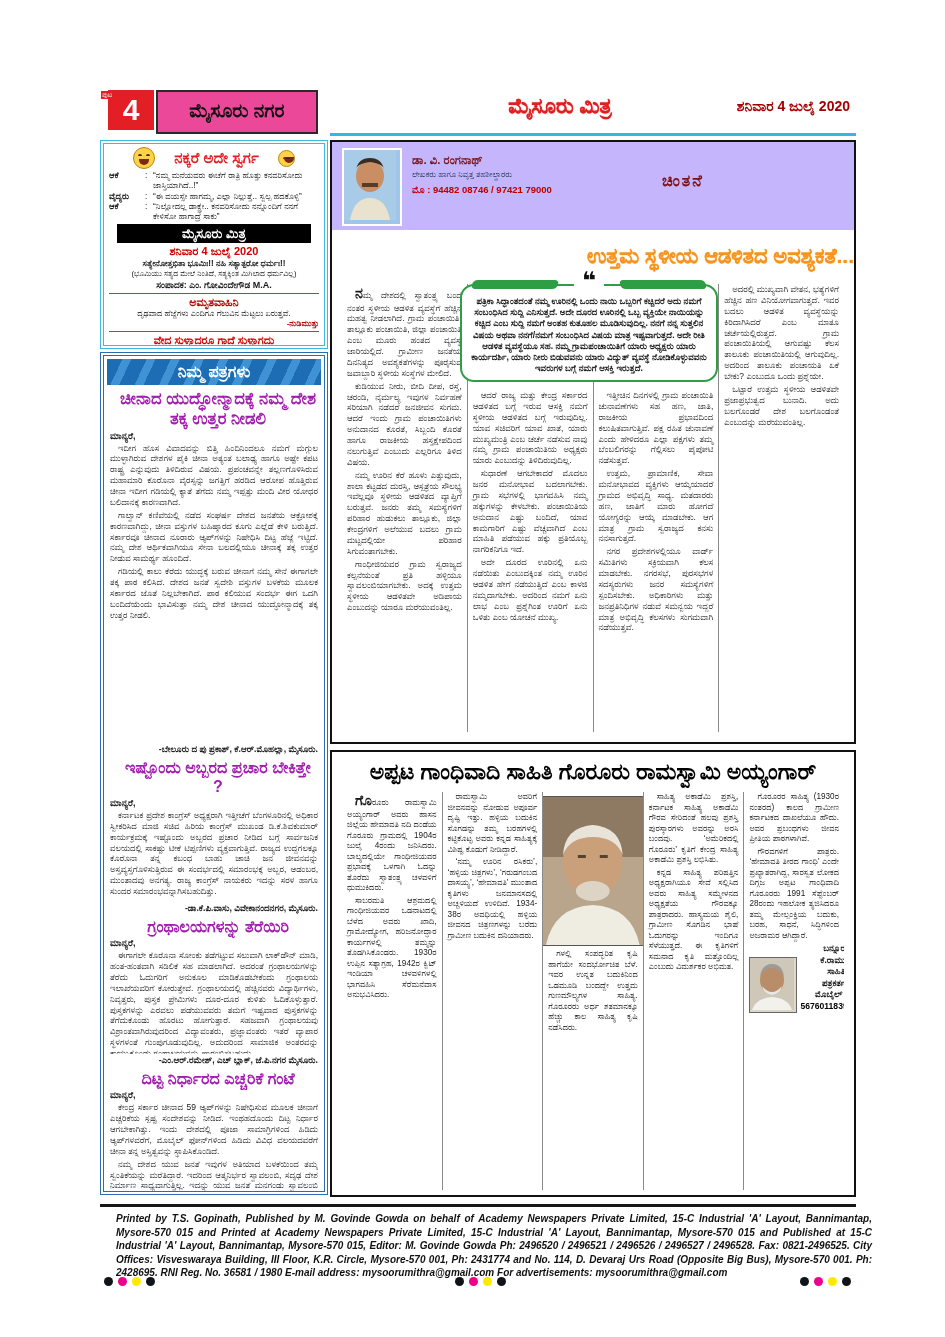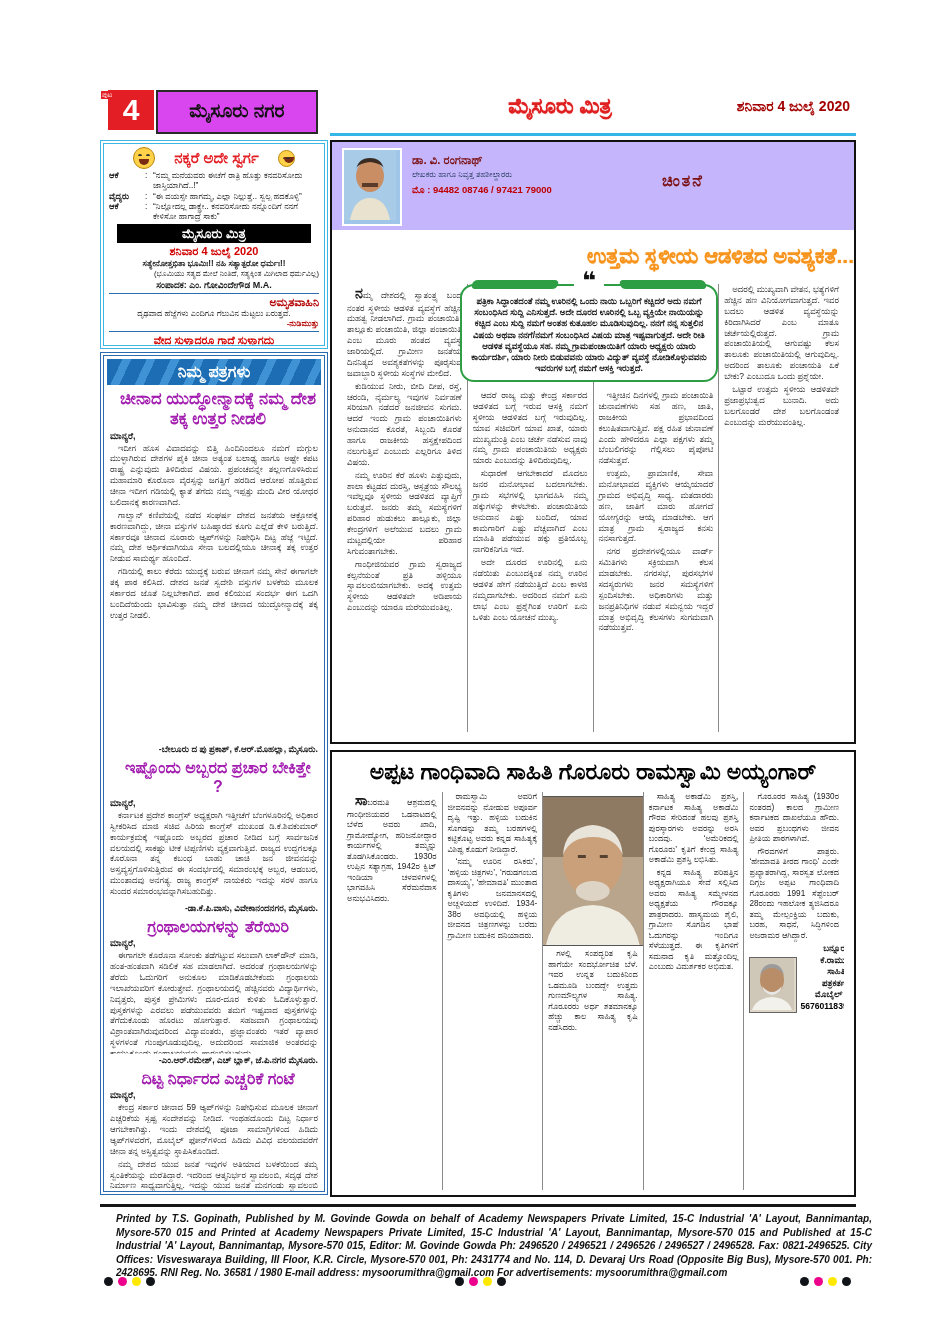--- a/index.html
+++ b/index.html
@@ -4,21 +4,21 @@
 <style>
   html,body{margin:0;padding:0;}
   body{width:945px;height:1337px;background:#ffffff;position:relative;
        font-family:"Liberation Sans","DejaVu Sans",sans-serif;color:#1a1a1a;}
   .abs{position:absolute;}
   
   .hdr{left:100px;top:90px;width:756px;height:46px;}
   .pgbox{position:absolute;left:8px;top:0;width:46px;height:40px;background:#e31e24;color:#fff;text-align:center;}
   .pgbox .lbl{position:absolute;left:-7px;top:1px;font-size:7px;color:#fff;background:#e31e24;padding:0 1px;}
   .pgbox .num{font-size:30px;font-weight:bold;line-height:40px;}
-  .secbox{position:absolute;left:56px;top:0;width:158px;height:40px;border:2px solid #2a2a2a;background:#d946ef;
+  .secbox{position:absolute;left:56px;top:0;width:158px;height:40px;border:2px solid #2a2a2a;background:#ec4899;
           font-size:19px;font-weight:bold;text-align:center;line-height:38px;color:#111;}
   .mast{position:absolute;left:330px;top:4px;width:260px;text-align:center;font-size:21px;font-weight:bold;color:#e02020;
         text-shadow:0 0 1px #e02020;}
   .hdate{position:absolute;right:6px;top:8px;font-size:14px;font-weight:bold;color:#a40000;}
   .cyanline{left:330px;top:133px;width:526px;height:3px;background:#35b6e8;}
   
   .jokebox{left:100px;top:140px;width:228px;height:209px;border:4px double #3db7e4;box-sizing:border-box;
            padding:2px 5px;overflow:hidden;background:#fff;}
   .jtitle{display:flex;align-items:center;justify-content:center;gap:19px;height:24px;}
   .jtitle .t{color:#e31e24;font-weight:bold;font-size:15px;}
@@ -27,40 +27,40 @@
   .smiley:after{content:"";position:absolute;right:4px;top:6px;width:4px;height:2px;border-top:2px solid #333;border-radius:50%;}
   .smiley .m{position:absolute;left:5px;bottom:3px;width:10px;height:6px;background:#7a2a12;border-radius:0 0 10px 10px;}
   .smiley.small{width:15px;height:15px;}
   .dlg{font-size:8.3px;line-height:1.25;}
   .dlg .row{display:flex;}
   .dlg .sp{flex:0 0 36px;font-weight:bold;}
   .dlg .cl{flex:0 0 8px;}
   .jm{background:#000;color:#fff;text-align:center;font-weight:bold;font-size:13px;line-height:19px;margin:2px 8px;}
   .jdate{text-align:center;color:#d10000;font-weight:bold;font-size:11px;margin:1px 0;}
   .motto1{text-align:center;font-size:8.2px;font-weight:bold;}
-  .motto2{text-align:right;font-size:7.6px;}
+  .motto2{text-align:center;font-size:7.6px;}
   .edline{text-align:center;font-size:9px;font-weight:bold;margin:1px 0;}
   .jdiv{border-top:1px solid #2a6db0;margin:2px 0;}
-  .amt{text-align:right;color:#b30000;font-weight:bold;font-size:11px;}
+  .amt{text-align:center;color:#b30000;font-weight:bold;font-size:11px;}
   .amq{text-align:center;font-size:8.2px;}
   .amc{text-align:right;font-size:8px;font-weight:bold;color:#b30000;}
   .prt{text-align:center;color:#d10000;font-weight:bold;font-size:11px;}
   .prv{text-align:center;font-size:8.4px;}
   
   .letters{left:100px;top:352px;width:228px;height:843px;border:4px double #2b6cb0;box-sizing:border-box;
            padding:0 6px 4px 6px;overflow:hidden;background:#fff;}
   .lethdr{margin:3px -3px 4px -3px;height:26px;color:#fff;font-weight:bold;font-size:16px;text-align:center;line-height:26px;
           background:repeating-linear-gradient(115deg,#1c6db3 0 14px,#3f93d4 14px 22px);}
   .ltitle{font-size:16px;font-weight:bold;text-align:center;line-height:1.2;margin:3px 0 2px 8px;color:#a21caf;}
   .ltitle.big{font-size:16.5px;}
   .salut{font-size:9px;font-weight:bold;margin:0 0 1px 0;}
   .lbody{font-size:8.5px;line-height:1.28;text-align:justify;overflow:hidden;}
   .lbody p{margin:0 0 2px 0;text-indent:8px;}
   .signoff{font-size:8.7px;font-weight:bold;text-align:right;margin:1px 0 3px 0;}
-  .h300{height:300px;} .h92{height:92px;font-family:Liberation Serif, serif;} .h104{height:104px;} .h106{height:106px;}
+  .h300{height:300px;} .h92{height:92px;} .h104{height:104px;} .h106{height:106px;}
   
   .artbox{border:2px solid #111;box-sizing:border-box;background:#fff;overflow:hidden;}
   .chintane{left:330px;top:140px;width:526px;height:604px;}
   .strip{height:88px;background:#c4b5fd;position:relative;padding:8px;box-sizing:border-box;}
   .aphoto{position:absolute;left:10px;top:6px;width:56px;height:74px;border:2px solid #fff;background:#9fc6e8;}
   .ainfo{position:absolute;left:80px;top:12px;}
   .aname{font-size:11.5px;font-weight:bold;color:#7b1113;}
   .adesc{font-size:8px;color:#18304a;margin-top:3px;}
   .aphone{font-size:9.5px;font-weight:bold;color:#c00000;margin-top:4px;}
   .kicker{position:absolute;left:330px;top:30px;font-size:16px;font-weight:bold;color:#7b1113;letter-spacing:2px;}
@@ -245,20 +245,21 @@
           <p>ಒಟ್ಟಾರೆ ಉತ್ತಮ ಸ್ಥಳೀಯ ಆಡಳಿತವೇ ಪ್ರಜಾಪ್ರಭುತ್ವದ ಬುನಾದಿ. ಅದು ಬಲಗೊಂಡರೆ ದೇಶ ಬಲಗೊಂಡಂತೆ ಎಂಬುದನ್ನು ಮರೆಯುವಂತಿಲ್ಲ.</p>
         </div>
     </div>
   </div>
 </div>
 
 <div class="abs artbox gorur">
   <div class="ghead">ಅಪ್ಪಟ ಗಾಂಧಿವಾದಿ ಸಾಹಿತಿ ಗೊರೂರು ರಾಮಸ್ವಾಮಿ ಅಯ್ಯಂಗಾರ್</div>
   <div class="cols g-cols">
     <div class="col dropcap">
+        <p>ಗೊರೂರು ರಾಮಸ್ವಾಮಿ ಅಯ್ಯಂಗಾರ್ ಅವರು ಹಾಸನ ಜಿಲ್ಲೆಯ ಹೇಮಾವತಿ ನದಿ ದಂಡೆಯ ಗೊರೂರು ಗ್ರಾಮದಲ್ಲಿ 1904ರ ಜುಲೈ 4ರಂದು ಜನಿಸಿದರು. ಬಾಲ್ಯದಲ್ಲಿಯೇ ಗಾಂಧೀಜಿಯವರ ಪ್ರಭಾವಕ್ಕೆ ಒಳಗಾಗಿ ಓದನ್ನು ತೊರೆದು ಸ್ವಾತಂತ್ರ್ಯ ಚಳವಳಿಗೆ ಧುಮುಕಿದರು.</p>
         <p>ಸಾಬರಮತಿ ಆಶ್ರಮದಲ್ಲಿ ಗಾಂಧೀಜಿಯವರ ಒಡನಾಟದಲ್ಲಿ ಬೆಳೆದ ಅವರು ಖಾದಿ, ಗ್ರಾಮೋದ್ಯೋಗ, ಹರಿಜನೋದ್ಧಾರ ಕಾರ್ಯಗಳಲ್ಲಿ ತಮ್ಮನ್ನು ತೊಡಗಿಸಿಕೊಂಡರು. 1930ರ ಉಪ್ಪಿನ ಸತ್ಯಾಗ್ರಹ, 1942ರ ಕ್ವಿಟ್ ಇಂಡಿಯಾ ಚಳವಳಿಗಳಲ್ಲಿ ಭಾಗವಹಿಸಿ ಸೆರೆಮನೆವಾಸ ಅನುಭವಿಸಿದರು.</p>
       </div>
     <div class="col">
         <p>ರಾಮಸ್ವಾಮಿ ಅವರಿಗೆ ಜೀವನವನ್ನು ನೋಡುವ ಅಪೂರ್ವ ದೃಷ್ಟಿ ಇತ್ತು. ಹಳ್ಳಿಯ ಬದುಕಿನ ಸೊಗಡನ್ನು ತಮ್ಮ ಬರಹಗಳಲ್ಲಿ ಕಟ್ಟಿಕೊಟ್ಟ ಅವರು ಕನ್ನಡ ಸಾಹಿತ್ಯಕ್ಕೆ ವಿಶಿಷ್ಟ ಕೊಡುಗೆ ನೀಡಿದ್ದಾರೆ.</p>
         <p>‘ನಮ್ಮ ಊರಿನ ರಸಿಕರು’, ‘ಹಳ್ಳಿಯ ಚಿತ್ರಗಳು’, ‘ಗರುಡಗಂಬದ ದಾಸಯ್ಯ’, ‘ಹೇಮಾವತಿ’ ಮುಂತಾದ ಕೃತಿಗಳು ಜನಮಾನಸದಲ್ಲಿ ಅಚ್ಚಳಿಯದೆ ಉಳಿದಿವೆ. 1934-38ರ ಅವಧಿಯಲ್ಲಿ ಹಳ್ಳಿಯ ಜೀವನದ ಚಿತ್ರಣಗಳನ್ನು ಬರೆದು ಗ್ರಾಮೀಣ ಬದುಕಿನ ದನಿಯಾದರು.</p>
       </div>
     <div class="col">
       <div class="bigphoto">
         <svg width="100%" height="148" viewBox="0 0 118 148" preserveAspectRatio="none">
           <rect width="118" height="148" fill="#b9a58c"></rect>

